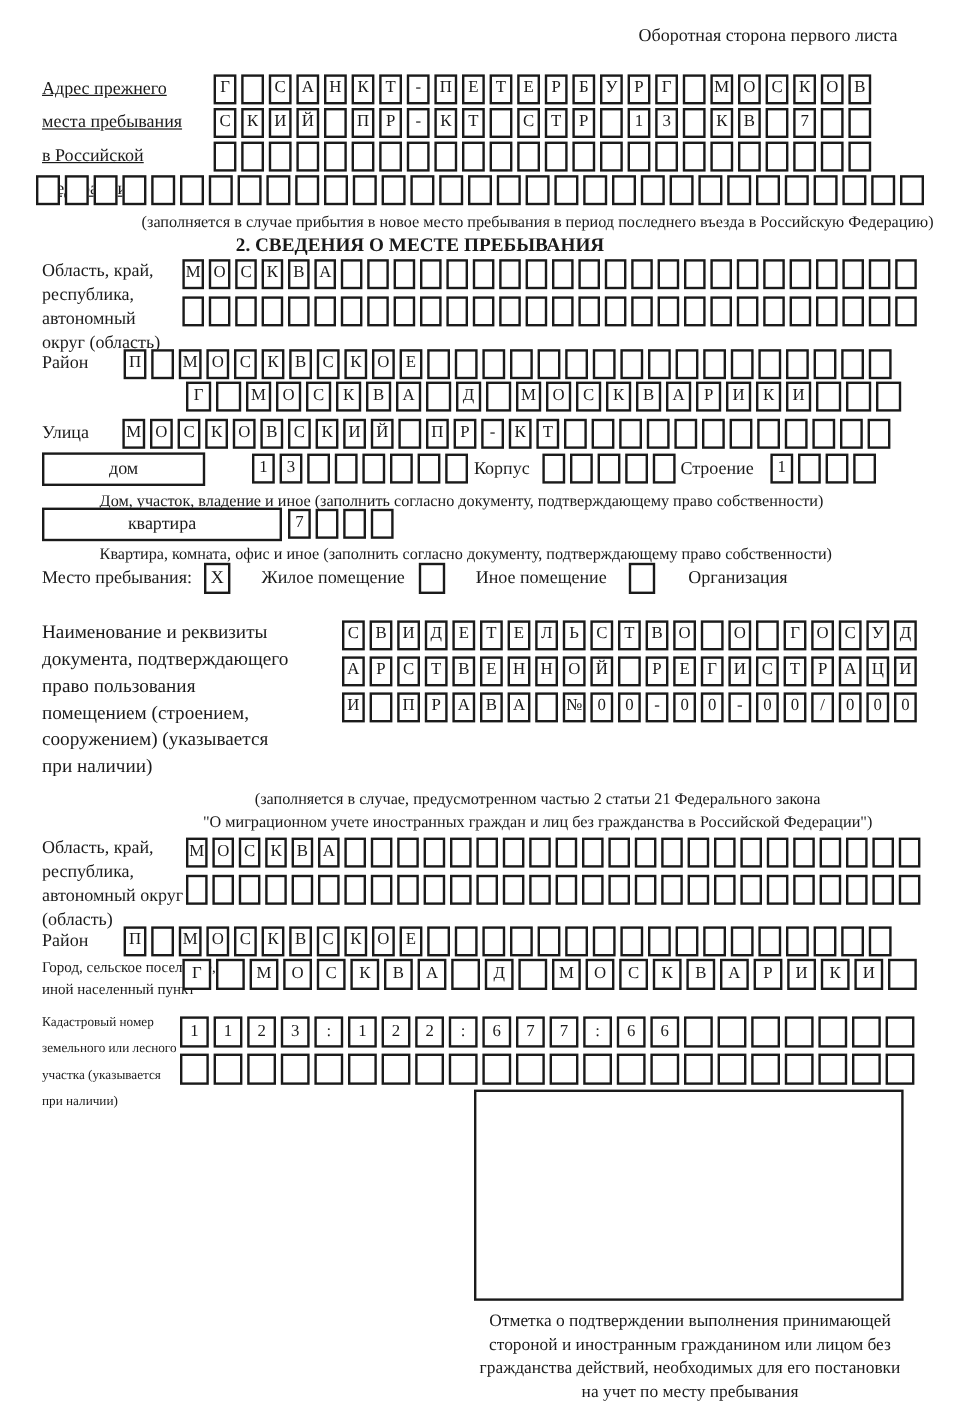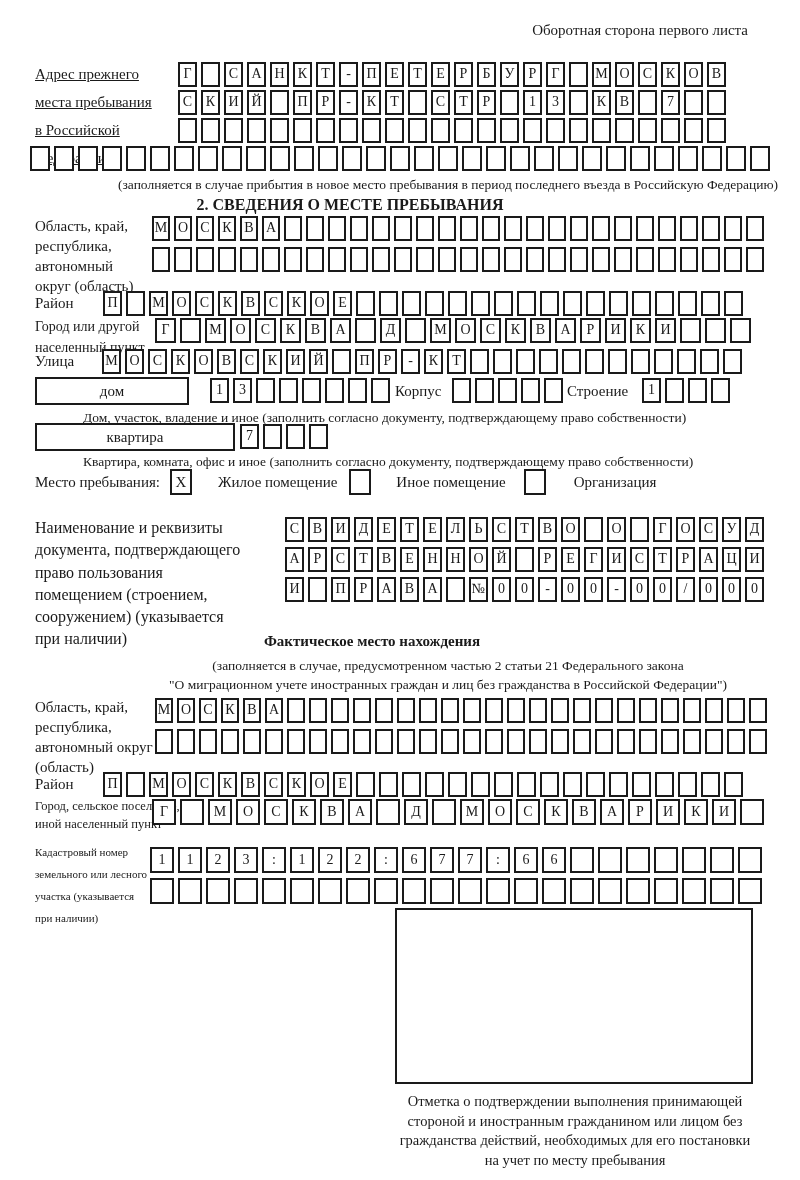--- a/index.html
+++ b/index.html
@@ -253,22 +253,20 @@
       <span class="cell"></span>
       <span class="cell"></span>
       <span class="cell"></span>
       <span class="cell"></span>
       <span class="cell"></span>
       <span class="cell"></span>
       <span class="cell"></span>
       <span class="cell"></span>
     </div>
 
-  <div class="abs label" style="left:35px; top:316px; font-size:14px; line-height:21px;">Город или другой
-населенный пункт</div>
   <div class="abs cellrow w21" style="left:155px; top:318px;">
       <span class="cell">Г</span>
       <span class="cell"></span>
       <span class="cell">М</span>
       <span class="cell">О</span>
       <span class="cell">С</span>
       <span class="cell">К</span>
       <span class="cell">В</span>
       <span class="cell">А</span>
       <span class="cell"></span>
@@ -314,21 +312,21 @@
       <span class="cell"></span>
       <span class="cell"></span>
       <span class="cell"></span>
       <span class="cell"></span>
       <span class="cell"></span>
       <span class="cell"></span>
       <span class="cell"></span>
       <span class="cell"></span>
     </div>
 
-  <div class="abs bigbox" style="left:35px; top:377px; width:154px;">дом</div>
+  <div class="abs bigbox" style="left:35px; top:377px; width:136px;">дом</div>
   <div class="abs cellrow" style="left:210px; top:378px;">
       <span class="cell">1</span>
       <span class="cell">3</span>
       <span class="cell"></span>
       <span class="cell"></span>
       <span class="cell"></span>
       <span class="cell"></span>
       <span class="cell"></span>
       <span class="cell"></span>
     </div>
@@ -437,21 +435,20 @@
       <span class="cell">0</span>
       <span class="cell">-</span>
       <span class="cell">0</span>
       <span class="cell">0</span>
       <span class="cell">/</span>
       <span class="cell">0</span>
       <span class="cell">0</span>
       <span class="cell">0</span>
     </div>
 
-  <div class="abs title" style="left:0; top:633px; width:744px; font-size:15px;">Фактическое место нахождения</div>
   <div class="abs note center" style="left:0; top:656px; width:800px; line-height:19px;">(заполняется в случае, предусмотренном частью 2 статьи 21 Федерального закона
 "О миграционном учете иностранных граждан и лиц без гражданства в Российской Федерации")</div>
 
   <div class="abs label" style="left:35px; top:697px; width:140px; line-height:20px;">Область, край,
 республика,
 автономный округ
 (область)</div>
   <div class="abs cellrow w18" style="left:155px; top:698px;">
       <span class="cell">М</span>
       <span class="cell">О</span>

